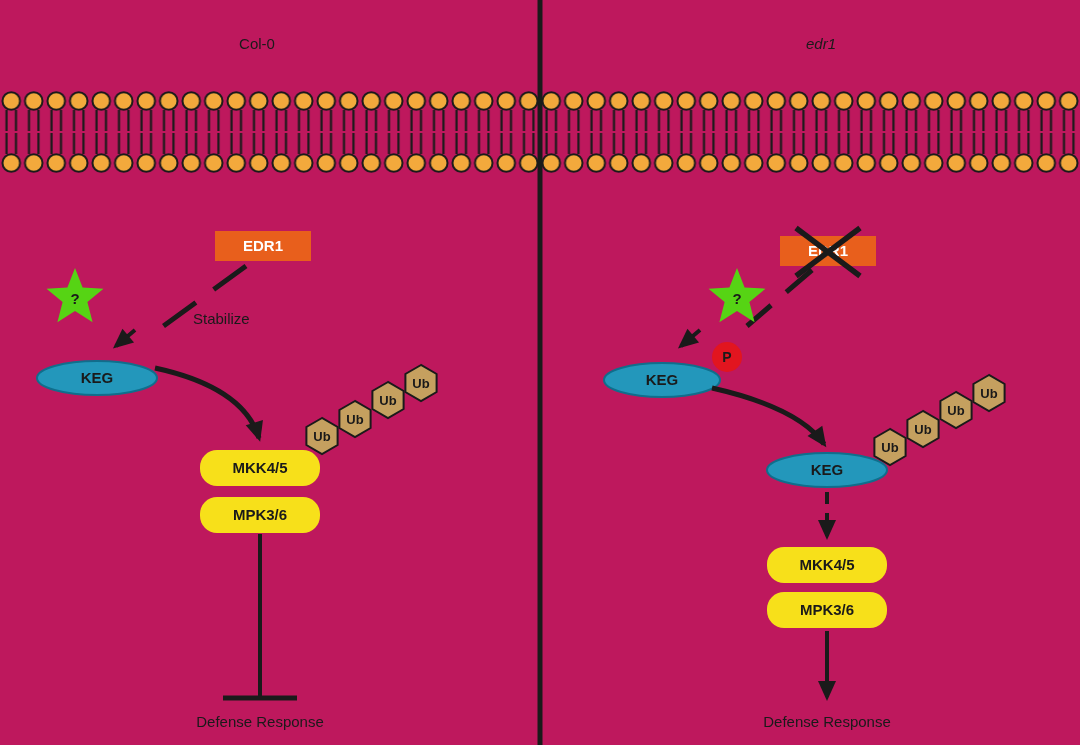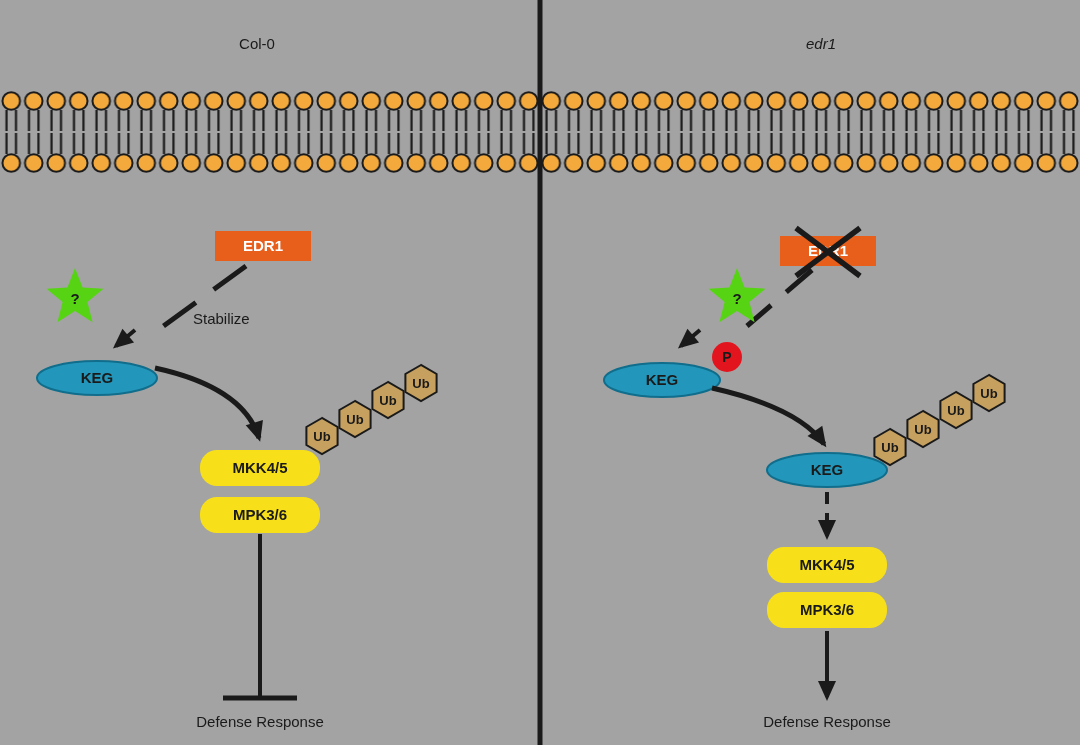--- a/index.html
+++ b/index.html
@@ -1,16 +1,16 @@
 <!DOCTYPE html>
 <html><head>
 <meta charset="utf-8">
 <style>
   html,body{margin:0;padding:0;background:#ffffff;}
-  .stage{width:1080px;height:745px;position:relative;background:#a3a3a3;overflow:hidden;}
+  .stage{width:1080px;height:745px;position:relative;background:#be185d;overflow:hidden;}
   svg{display:block;font-family:"Liberation Sans","DejaVu Sans",sans-serif;}
   text{fill:#1a1a1a;}
   .t-title{font-size:15px;}
   .t-italic{font-style:italic;}
   .t-node{font-size:15px;font-weight:bold;}
   .t-white{fill:#ffffff;}
   .t-plain{font-size:15px;}
   .t-ub{font-size:13px;font-weight:bold;}
   .t-q{font-size:15px;font-weight:bold;}
   .t-p{font-size:14px;font-weight:bold;}

